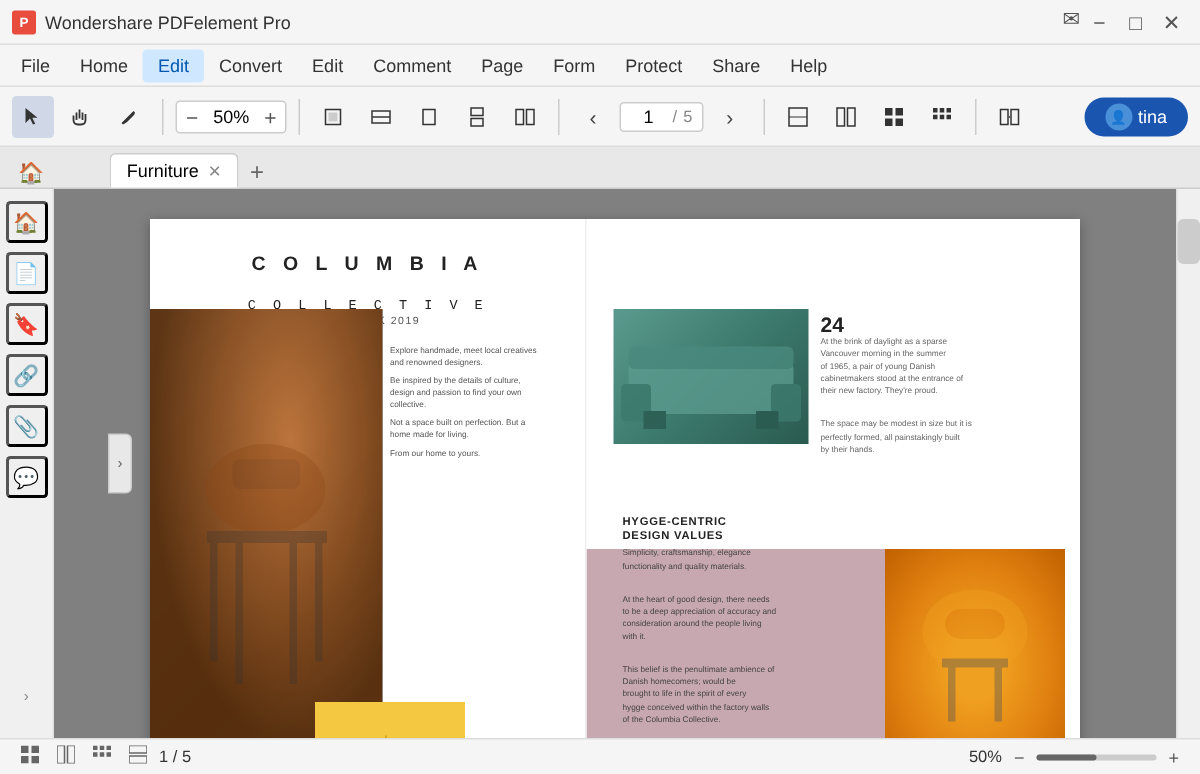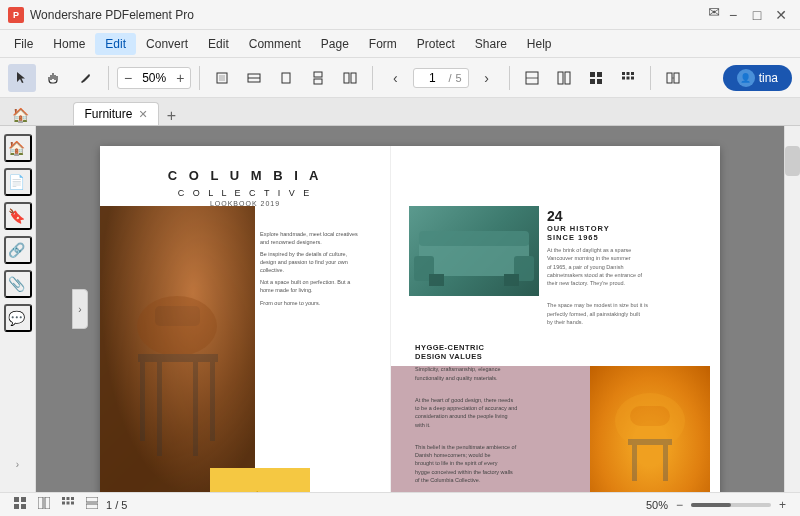--- a/index.html
+++ b/index.html
@@ -205,21 +205,22 @@
       letter-spacing: 4px;
       font-size: 13px;
       font-weight: bold;
       color: #222;
     }
     .page-left-subtitle {
       text-align: center;
       letter-spacing: 3px;
       font-size: 9px;
       color: #222;
-      margin-top: 5px;
+      margin-top: 16px;
+      font-family: Liberation Mono, monospace;
     }
     .page-left-year {
       text-align: center;
       font-size: 7px;
       color: #555;
       margin-top: 2px;
       letter-spacing: 1px;
     }
     .chair-img {
       position: absolute;
@@ -550,21 +551,20 @@
             <rect x="5" y="50" width="20" height="25" rx="3" fill="#3d7a6e"></rect>
             <rect x="105" y="50" width="20" height="25" rx="3" fill="#3d7a6e"></rect>
             <rect x="10" y="25" width="110" height="15" rx="4" fill="#4a8a7e"></rect>
             <rect x="20" y="68" width="15" height="12" fill="#2a5a50"></rect>
             <rect x="95" y="68" width="15" height="12" fill="#2a5a50"></rect>
           </svg>
         </div>
 
         <div class="toc-section-24">
           <div class="toc-num">24</div>
-          <div class="toc-section-title">OUR HISTORY<br>SINCE 1965</div>
           <div class="toc-body">At the brink of daylight as a sparse<br>Vancouver morning in the summer<br>of 1965, a pair of young Danish<br>cabinetmakers stood at the entrance of<br>their new factory. They're proud.</div>
           <br>
           <div class="toc-body">The space may be modest in size but it is<br>perfectly formed, all painstakingly built<br>by their hands.</div>
         </div>
 
         <div class="toc-pink-block"></div>
 
         <div class="toc-section-26">
           <div class="toc-section-title-26">HYGGE-CENTRIC<br>DESIGN VALUES</div>
           <div class="toc-body-26">Simplicity, craftsmanship, elegance<br>functionality and quality materials.</div>

